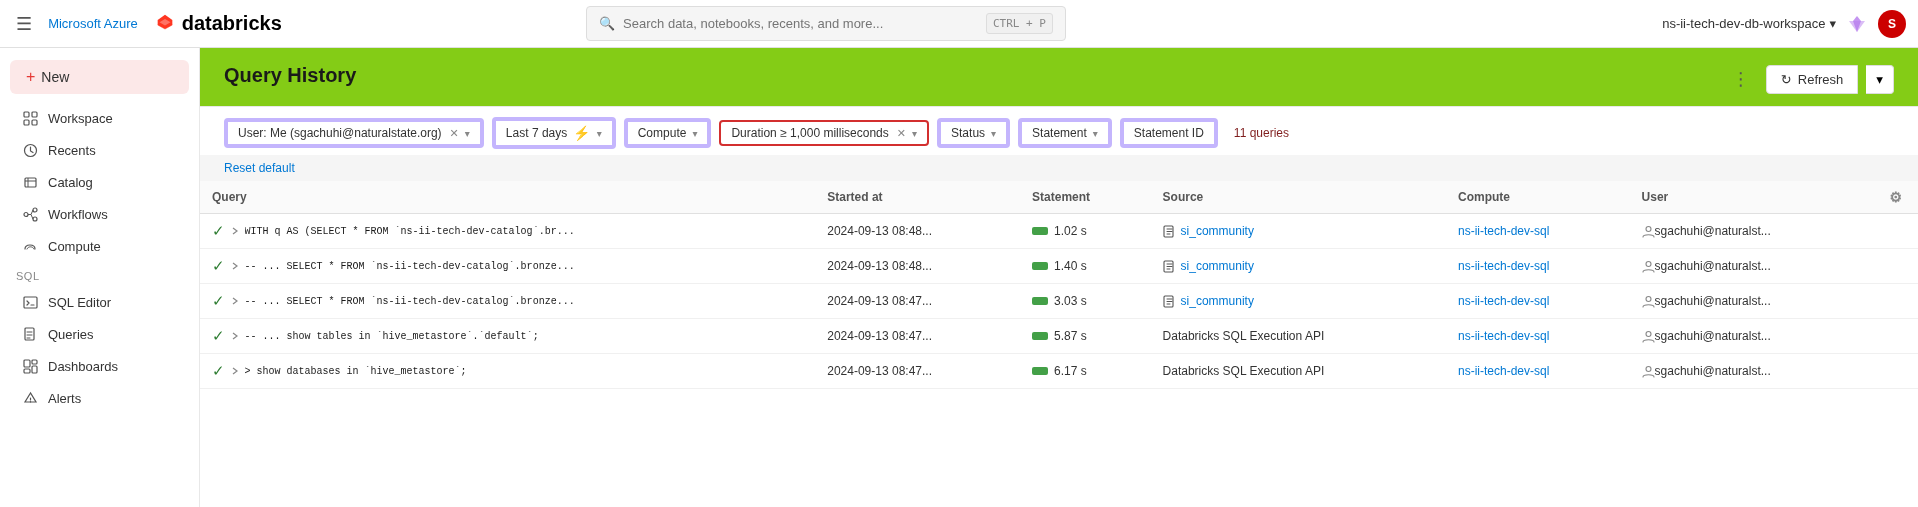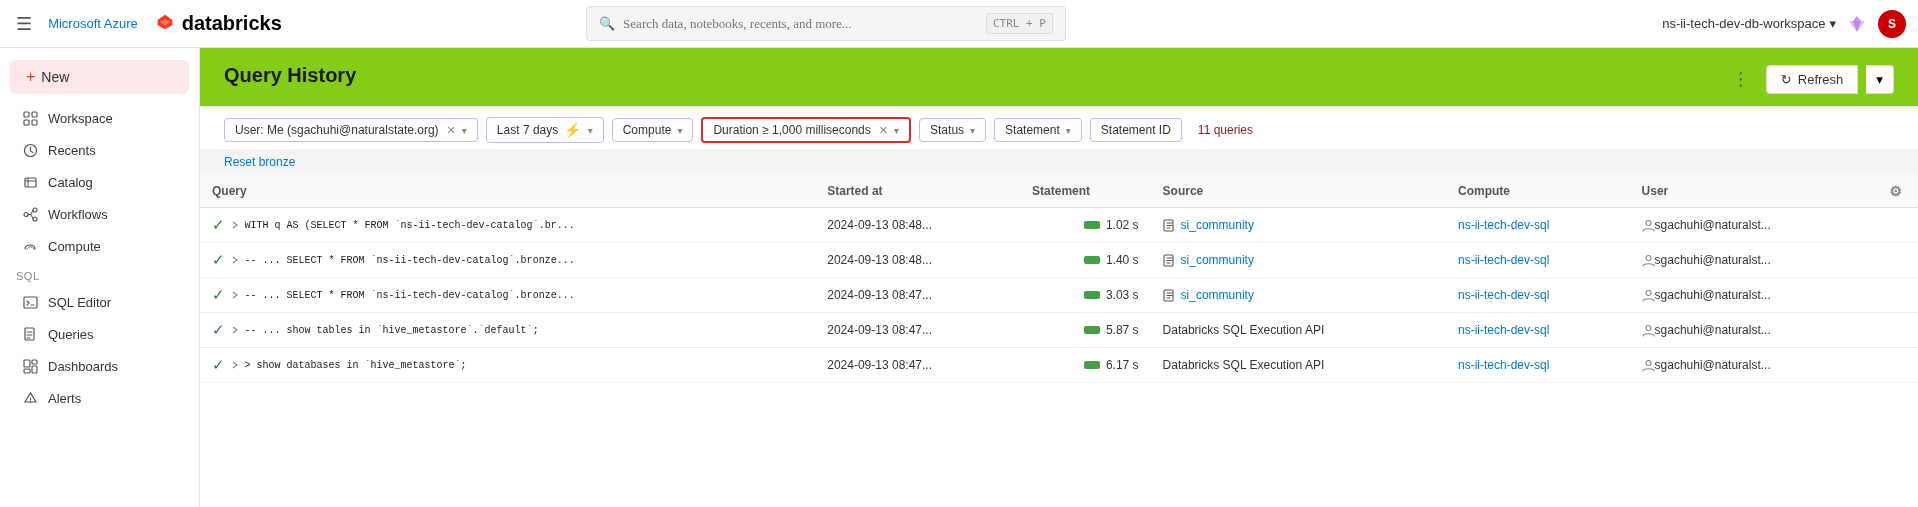--- a/index.html
+++ b/index.html
@@ -14,21 +14,21 @@
     .nav-azure { font-size: 13px; font-weight: 500; color: #0078d4; margin-right: 4px; }
     .nav-brand { display: flex; align-items: center; gap: 6px; }
     .brand-icon { width: 22px; height: 22px; }
     .nav-brand-name { font-size: 20px; font-weight: 600; color: #000000; }
     .nav-search {
       flex: 1; max-width: 480px; margin: 0 auto;
       display: flex; align-items: center;
       background: #f5f5f5; border: 1px solid #ddd; border-radius: 4px;
       padding: 6px 12px; gap: 8px; color: #888;
     }
-    .nav-search input { border: none; background: transparent; outline: none; flex: 1; font-size: 13px; color: #666; font-family: Liberation Serif, serif; }
+    .nav-search input { border: none; background: transparent; outline: none; flex: 1; font-size: 13px; color: #666; }
     .nav-right { margin-left: auto; display: flex; align-items: center; gap: 12px; }
     .workspace-selector { display: flex; align-items: center; gap: 4px; font-size: 13px; color: #333; cursor: pointer; }
     .diamond-icon { width: 18px; height: 18px; color: #b57bee; }
     .avatar { width: 28px; height: 28px; border-radius: 50%; background: #c00; color: white; display: flex; align-items: center; justify-content: center; font-size: 12px; font-weight: 600; }
 
     
     .layout { display: flex; height: calc(507px - 48px); }
 
     
     .sidebar { width: 200px; background: #fff; border-right: 1px solid #e8e8e8; display: flex; flex-direction: column; padding: 8px 0; flex-shrink: 0; }
@@ -64,41 +64,41 @@
     }
     .dropdown-btn { padding: 6px 10px; border: 1px solid #ddd; border-left: none; border-radius: 0 4px 4px 0; background: #fff; cursor: pointer; }
 
     
     .filters-bar {
       display: flex; align-items: center; gap: 8px; padding: 10px 24px 6px;
       background: #fff; flex-wrap: wrap;
     }
     .filter-chip {
       display: flex; align-items: center; gap: 6px; padding: 4px 10px;
-      border: 1px solid #c4b5fd; border-radius: 4px; background: #fff; cursor: pointer;
+      border: 4px solid #c4b5fd; border-radius: 4px; background: #fff; cursor: pointer;
       font-size: 12px; color: #333;
     }
     .filter-chip.active-filter { border: 2px solid #d32f2f; }
     .filter-chip .close-x { color: #888; font-size: 11px; cursor: pointer; margin-left: 2px; }
     .filter-chip .chevron { color: #888; font-size: 10px; }
     .lightning-icon { color: #f5a623; font-size: 14px; }
     .query-count { font-size: 12px; color: #7f1d1d; margin-left: 8px; }
     .reset-link { color: #0078d4; font-size: 12px; cursor: pointer; text-decoration: none; padding: 6px 0; display: block; margin-left: 24px; }
 
     
     .table-container { flex: 1; overflow-y: auto; background: #fff; }
     .data-table { width: 100%; border-collapse: collapse; }
     .data-table th {
       background: #fafafa; border-bottom: 1px solid #e0e0e0; padding: 8px 12px;
       text-align: left; font-size: 12px; font-weight: 600; color: #555; white-space: nowrap;
       position: sticky; top: 0;
     }
     .data-table td { padding: 8px 12px; border-bottom: 1px solid #f0f0f0; font-size: 12px; color: #333; vertical-align: middle; }
     .query-text { color: #1a1a1a; font-family: 'Courier New', monospace; font-size: 10px; max-width: 380px; overflow: hidden; text-overflow: ellipsis; white-space: nowrap; }
-    .duration-bar { display: flex; align-items: center; gap: 6px; justify-content: flex-end; }
+    .duration-bar { display: flex; align-items: center; gap: 6px; }
     .bar { width: 16px; height: 8px; background: #43a047; border-radius: 2px; }
     .source-link { color: #0078d4; display: flex; align-items: center; gap: 4px; text-decoration: none; cursor: pointer; }
     .compute-link { color: #0078d4; cursor: pointer; text-decoration: none; }
     .user-cell { display: flex; align-items: center; color: #333; }
     .settings-gear { color: #888; cursor: pointer; font-size: 14px; padding: 4px; }
     .col-settings { width: 32px; text-align: center; }
     .shortcut-badge { background: #f0f0f0; border: 1px solid #ddd; border-radius: 3px; padding: 3px 6px; font-size: 11px; color: #888; font-family: monospace; }
   </style>
 </head>
 <body>
@@ -283,21 +283,21 @@
         <span class="chevron">▾</span>
       </div>
 
       <div class="filter-chip">
         <span>Statement ID</span>
       </div>
 
       <span class="query-count">11 queries</span>
     </div>
 
-    <a class="reset-link" href="#">Reset bronze</a>
+    <a class="reset-link" href="#">Reset default</a>
 
     <div class="table-container">
       <table class="data-table">
         <thead>
           <tr>
             <th>Query</th>
             <th>Started at</th>
             <th>Statement</th>
             <th>Source</th>
             <th>Compute</th>

